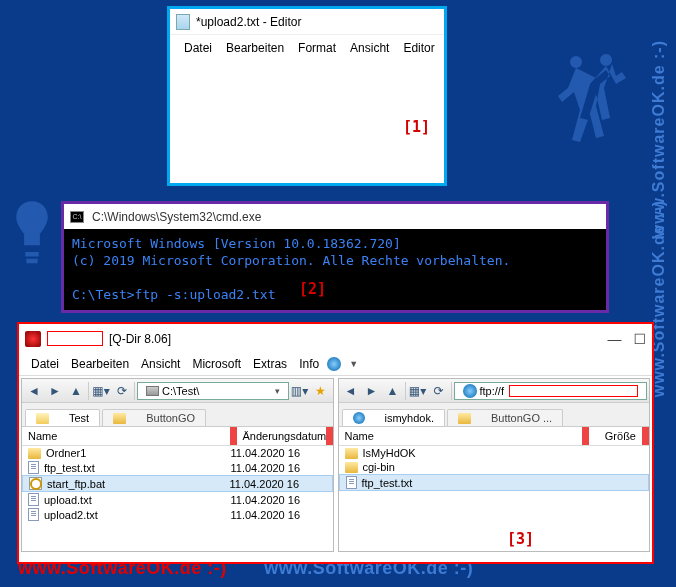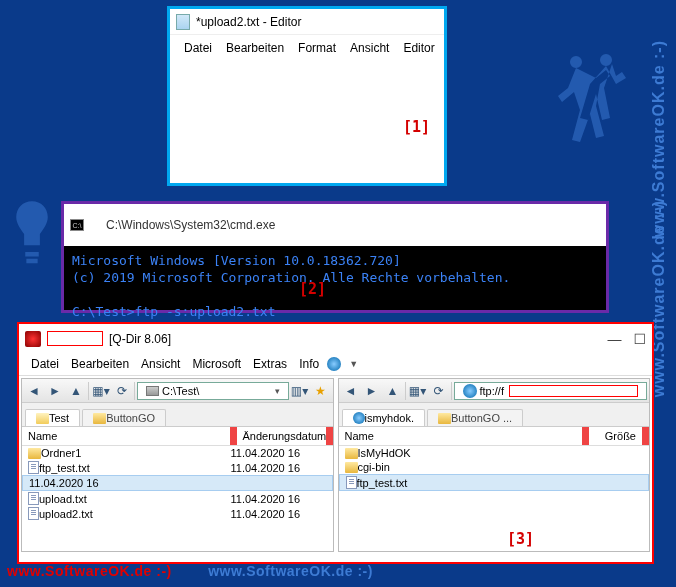--- a/index.html
+++ b/index.html
@@ -2,21 +2,21 @@
 <html><head>
 <meta charset="utf-8">
 <style>
 * { box-sizing: border-box; margin: 0; padding: 0; }
 body { width: 676px; height: 587px; background: #0a3a8a; font-family: "Segoe UI", Tahoma, sans-serif; font-size: 12px; position: relative; overflow: hidden; }
 
 
 .side-text { position: absolute; writing-mode: vertical-rl; transform: rotate(180deg); font-family: sans-serif; font-weight: bold; font-size: 16px; color: #3d7bd4; right: 8px; letter-spacing: 1px; }
 .side-above { top: 40px; }
 .side-below { top: 200px; }
-.bottom-text { position: absolute; bottom: 8px; left: 7px; font-family: sans-serif; font-weight: bold; font-size: 14px; letter-spacing: 0.5px; text-align: center; }
+.bottom-text { position: absolute; bottom: 8px; left: 18px; font-family: sans-serif; font-weight: bold; font-size: 18px; letter-spacing: 0.5px; text-align: center; }
 .bottom-red { color: #e00000; }
 .bottom-blue { color: #3d7bd4; margin-left: 32px; }
 .silhouette { position: absolute; opacity: 0.5; }
 .silh-bulb { left: 8px; top: 190px; width: 48px; height: 90px; }
 .silh-dance { right: 46px; top: 50px; width: 80px; height: 110px; }
 
 
 .notepad { position: absolute; left: 167px; top: 6px; width: 280px; height: 180px; background: #fff; border: 3px solid #00a8f0; }
 .np-title { background: #fff; height: 26px; display: flex; align-items: center; padding: 0 6px; gap: 6px; border-bottom: 1px solid #eee; }
 .np-icon { width: 14px; height: 16px; background: linear-gradient(#d0e8f8,#aad4f0); border: 1px solid #7aa; }
@@ -25,21 +25,21 @@
 .np-body { padding: 4px 8px; font-family: Consolas, monospace; font-size: 14px; line-height: 19px; white-space: pre; position: relative; }
 
 
 .marker { font-family: Consolas, monospace; font-size: 15px; font-weight: bold; color: #d40000; }
 .m1 { position: absolute; left: 403px; top: 118px; }
 .m2 { position: absolute; left: 299px; top: 280px; }
 .m3 { position: absolute; left: 507px; top: 530px; }
 
 
 .cmd { position: absolute; left: 61px; top: 201px; width: 548px; height: 112px; border: 3px solid #6a2aa8; background: #000; }
-.cmd-title { background: #fff; color: #333; height: 42px; display: flex; align-items: center; padding: 0 6px; gap: 22px; }
+.cmd-title { background: #fff; color: #333; height: 25px; display: flex; align-items: center; padding: 0 6px; gap: 8px; }
 .cmd-ticon { width: 14px; height: 12px; background: #000; border: 1px solid #888; display: inline-flex; align-items: center; justify-content: center; color: #ccc; font-size: 7px; }
 .cmd-body { padding: 6px 8px; font-family: Consolas, monospace; font-size: 13px; color: #3b82f6; line-height: 17px; white-space: pre; }
 
 
 .qdir { position: absolute; left: 17px; top: 322px; width: 637px; height: 242px; background: #fff; border: 2px solid #ff0000; }
 .qd-title { background: #fff; height: 29px; display: flex; align-items: center; padding: 0 6px; gap: 6px; }
 .qd-tico { width: 16px; height: 16px; background: radial-gradient(#f33,#800); border-radius: 2px; }
 .qd-redbox { border: 1px solid #f00; width: 56px; height: 15px; }
 .qd-sys { margin-left: auto; display: flex; gap: 12px; font-size: 14px; color: #444; }
 .qd-menu { padding: 2px 8px; display: flex; gap: 4px; font-size: 12px; border-bottom: 1px solid #ddd; align-items: center; }
@@ -50,39 +50,39 @@
 .qd-panes { display: flex; height: 178px; }
 .pane { flex: 1; border: 1px solid #bbb; margin: 2px; display: flex; flex-direction: column; background: #fff; }
 .pane-tb { height: 24px; background: linear-gradient(#f8f8f8,#e4e4e4); border-bottom: 1px solid #ccc; display: flex; align-items: center; gap: 1px; padding: 0 2px; }
 .tb-ico { width: 20px; height: 20px; display: inline-flex; align-items: center; justify-content: center; color: #357; font-size: 12px; border: 1px solid transparent; border-radius: 2px; }
 .addr { flex: 1; height: 18px; border: 1px solid #7a9; background: #fff; display: flex; align-items: center; padding: 0 8px; gap: 3px; font-size: 11px; overflow: hidden; }
 .addr-red { border: 1px solid #f00; }
 .drive-ico { width: 13px; height: 10px; background: linear-gradient(#ccc,#999); border: 1px solid #777; }
 .sep { width: 1px; height: 18px; background: #ccc; margin: 0 1px; }
 
 .tabs { height: 24px; background: #f0f0f0; display: flex; align-items: flex-end; border-bottom: 1px solid #ccc; padding-left: 3px; gap: 2px; }
-.tab { background: #fff; border: 1px solid #ccc; border-bottom: none; padding: 2px 10px; display: flex; align-items: center; gap: 0; font-size: 11px; border-radius: 2px 2px 0 0; }
+.tab { background: #fff; border: 1px solid #ccc; border-bottom: none; padding: 2px 10px; display: flex; align-items: center; gap: 20px; font-size: 11px; border-radius: 2px 2px 0 0; }
 .tab.inactive { background: #f3f3f3; color: #444; }
 .fold-ico { width: 13px; height: 11px; background: linear-gradient(#ffe9a0,#e8b73e); border-radius: 1px; }
 .fold-open { background: linear-gradient(#fff3c0,#f2cc5a); }
 .file-ico { width: 11px; height: 13px; background: #fff; border: 1px solid #89b; position: relative; }
 .file-ico::after { content: ""; position: absolute; top: 2px; left: 2px; right: 2px; height: 1px; background: #89b; box-shadow: 0 2px #89b, 0 4px #89b; }
 .bat-ico { width: 13px; height: 13px; background: #fff; border: 1px solid #999; }
 .gear-ico { width: 12px; height: 12px; border: 2px solid #c90; border-radius: 50%; }
 
 .list { flex: 1; overflow: hidden; }
 .list-head { display: flex; background: #fff; border-bottom: 1px solid #ddd; }
 .list-head > div { padding: 3px 6px; font-size: 11px; border-right: 7px solid #ef4444; }
 .col-name { flex: 1; }
 .col-date { width: 96px; overflow: hidden; white-space: nowrap; }
 .col-size { width: 60px; text-align: right; }
 .list-body { }
 .row { display: flex; padding: 1px 6px; align-items: center; gap: 4px; font-size: 11px; }
 .row.sel { background: #d6e9f8; border: 1px solid #a7cdf0; }
-.row .col-name { display: flex; align-items: center; }
+.row .col-name { display: flex; align-items: center; gap: 5px; }
 
 svg path { fill: #3d7bd4; }
 </style>
 </head>
 <body>
 
 <svg class="silhouette silh-bulb" viewBox="0 0 40 80">
     <path d="M20 10c-8 0-14 6-14 14 0 6 4 11 7 15v10h14v-10c3-4 7-9 7-15 0-8-6-14-14-14zM14 55h12v4h-12zM15 61h10v4h-10zM6 5l4 4M34 5l-4 4M3 20h5M32 20h5"></path>
   </svg>
 <svg class="silhouette silh-dance" viewBox="0 0 80 110">
@@ -187,20 +187,24 @@
        <div class="col-date">11.04.2020 16</div>
      </div>
             <div class="row">
        <div class="col-name">
                 <span class="file-ico"></span>
                 <span>ftp_test.txt</span>
               </div>
        <div class="col-date">11.04.2020 16</div>
      </div>
             <div class="row sel">
+       <div class="col-name">
+                <span class="bat-ico"><span class="gear-ico" style="display:inline-block;margin:0"></span></span>
+                <span>start_ftp.bat</span>
+              </div>
        <div class="col-date">11.04.2020 16</div>
      </div>
             <div class="row">
        <div class="col-name">
                 <span class="file-ico"></span>
                 <span>upload.txt</span>
               </div>
        <div class="col-date">11.04.2020 16</div>
      </div>
             <div class="row">

